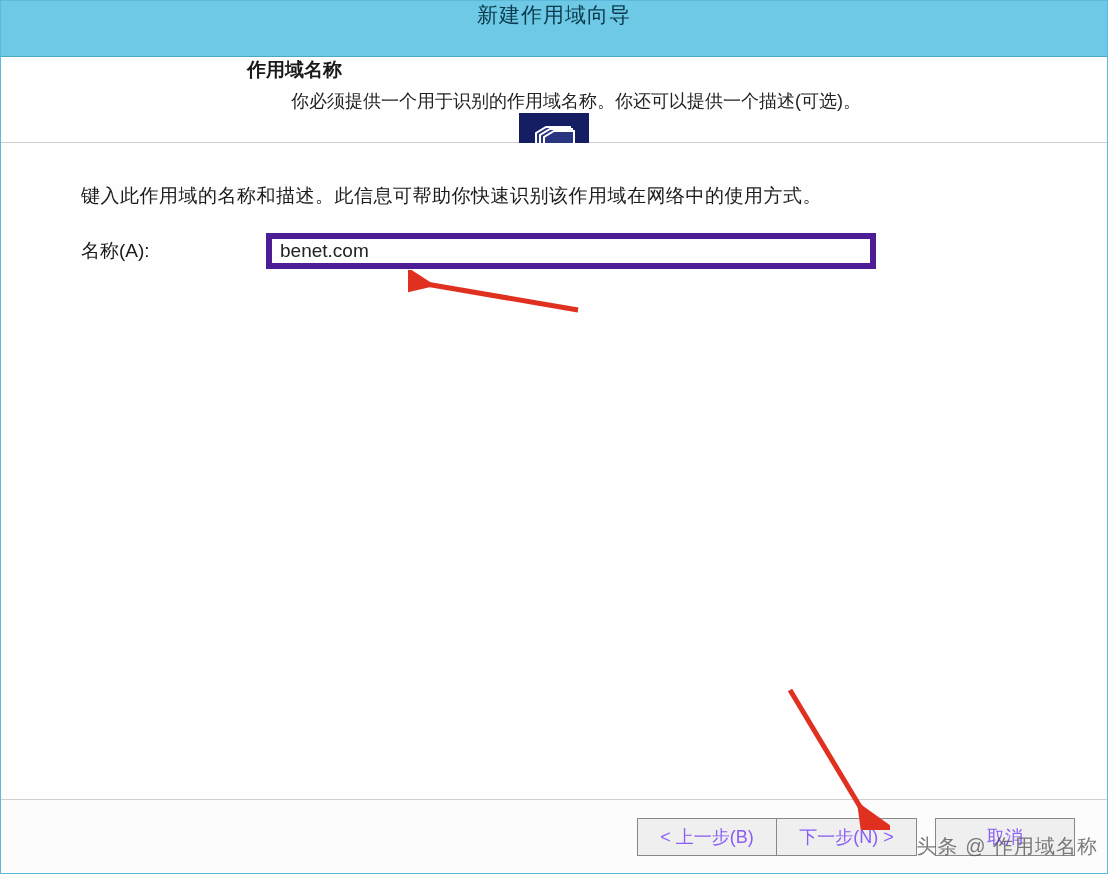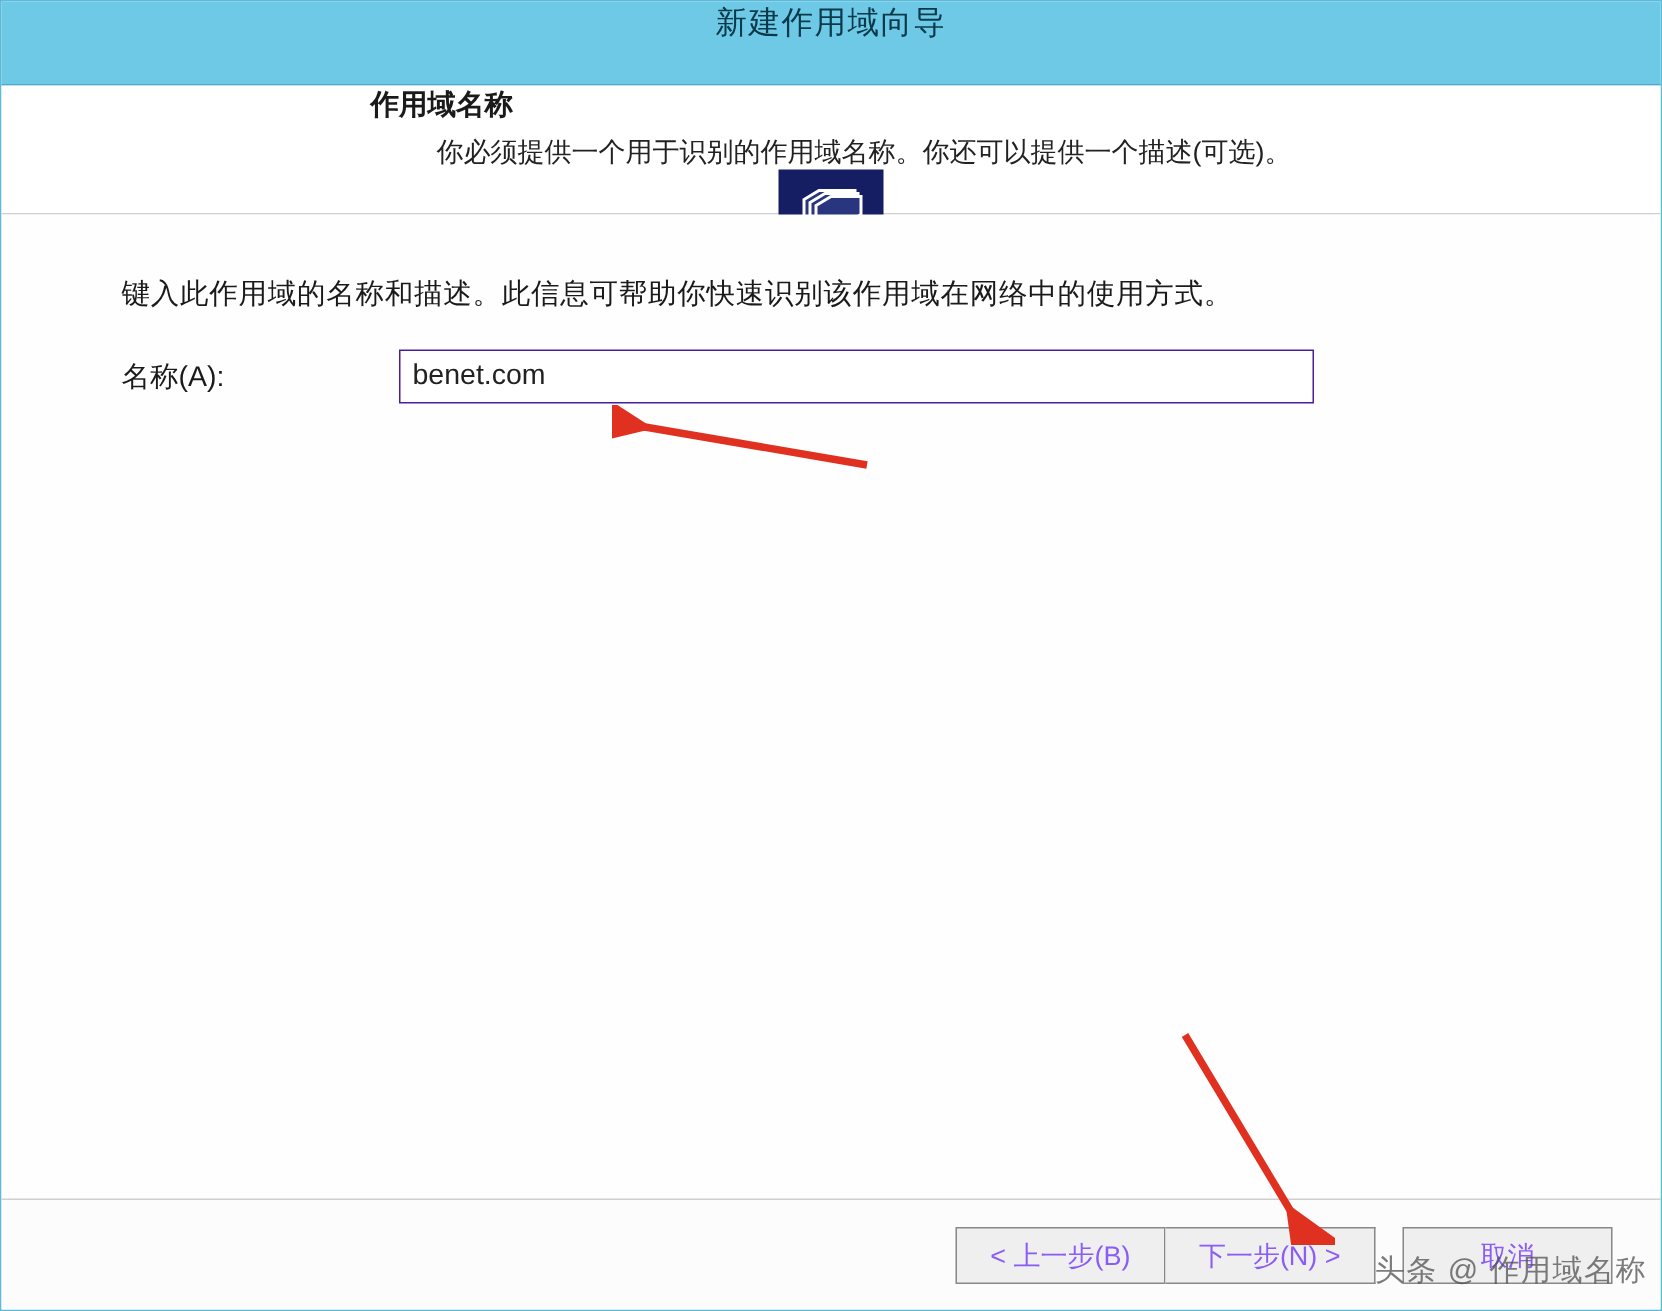--- a/index.html
+++ b/index.html
@@ -82,21 +82,21 @@
   }
   .form-label {
     width: 185px;
     font-size: 19px;
     color: #1a1a1a;
     padding-right: 10px;
   }
   .form-input {
     width: 610px;
     height: 36px;
-    border: 1px solid #4c1d95;
+    border: 6px solid #4c1d95;
     font-size: 19px;
     padding: 4px 8px;
     background: #ffffff;
     color: #222;
     font-family: inherit;
   }
   .footer {
     height: 74px;
     border-top: 1px solid #cfcfcf;
     display: flex;

